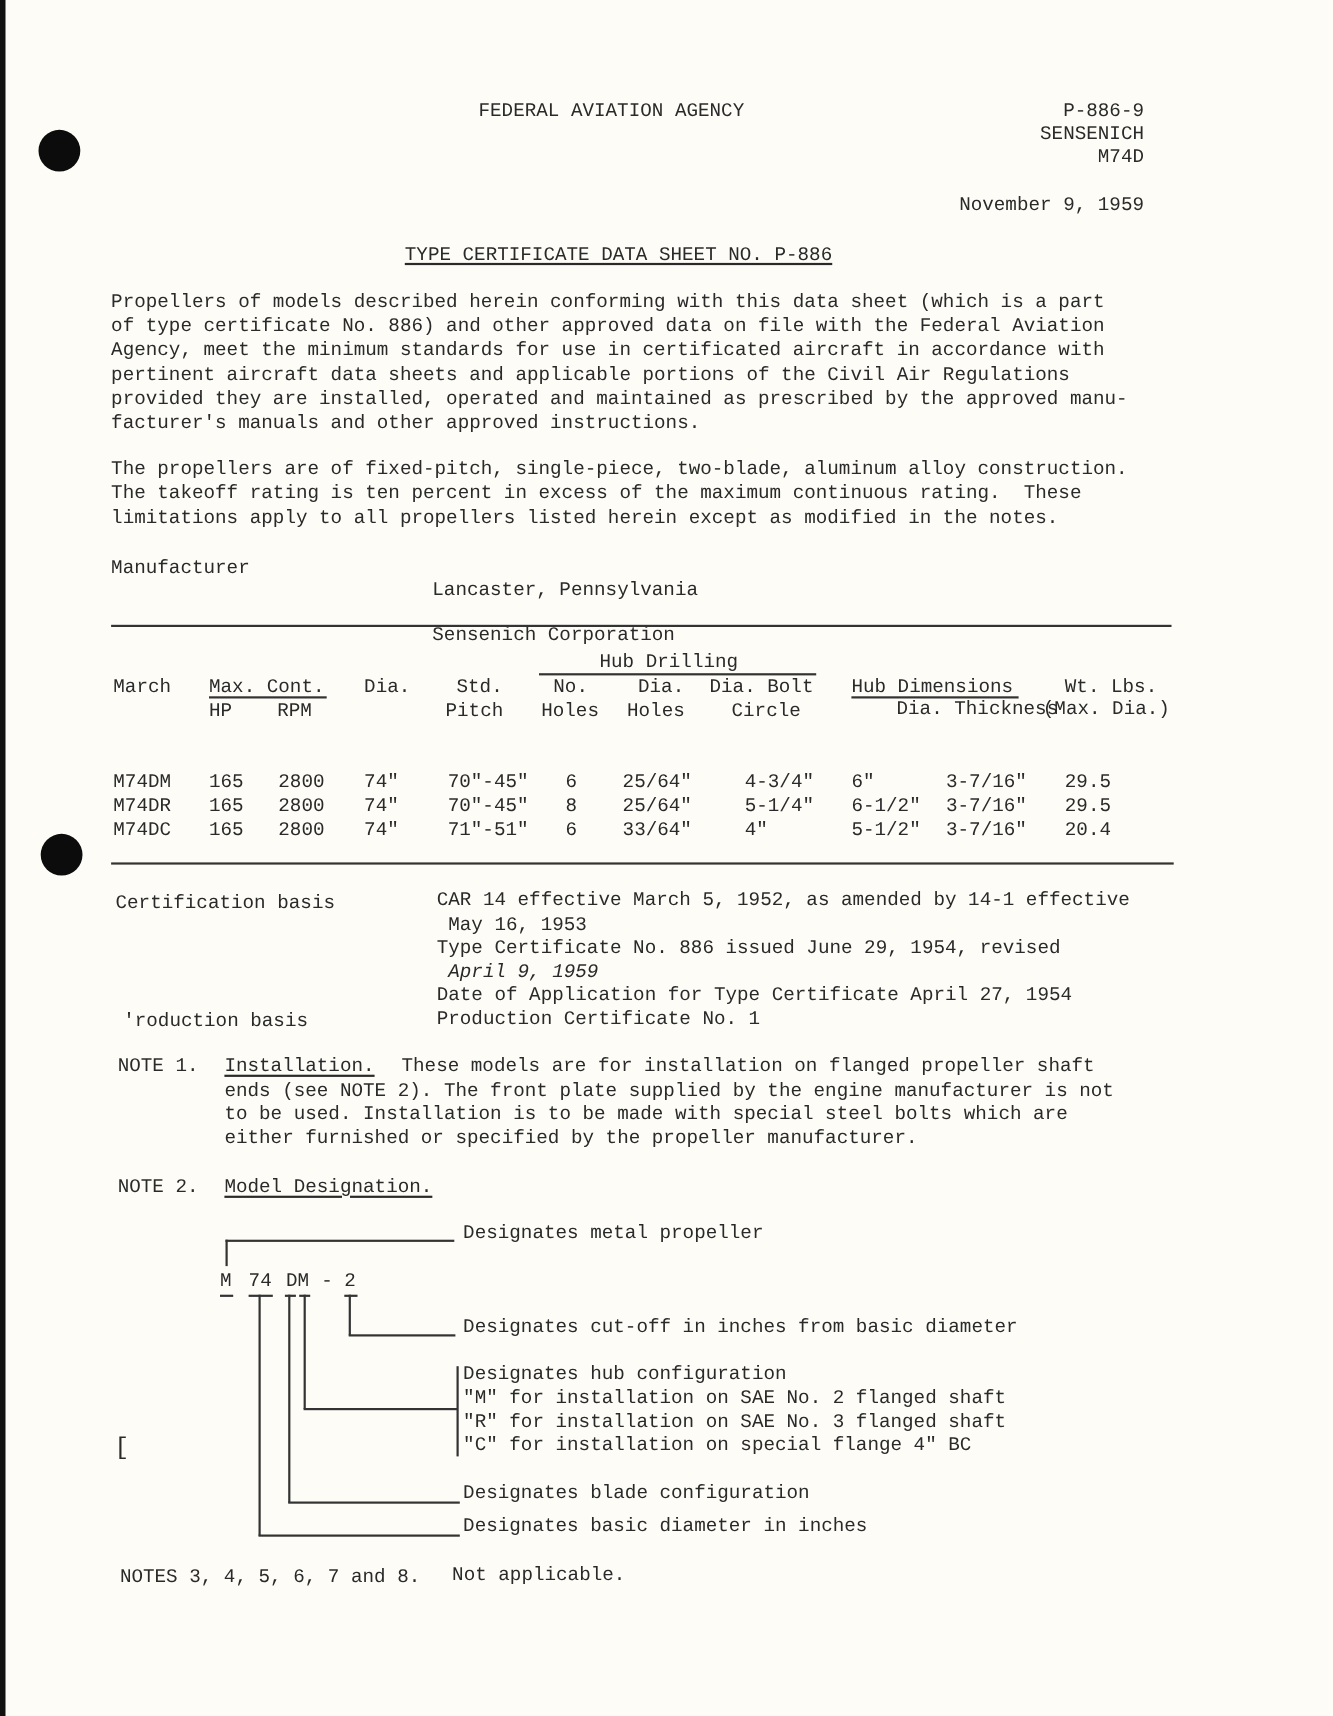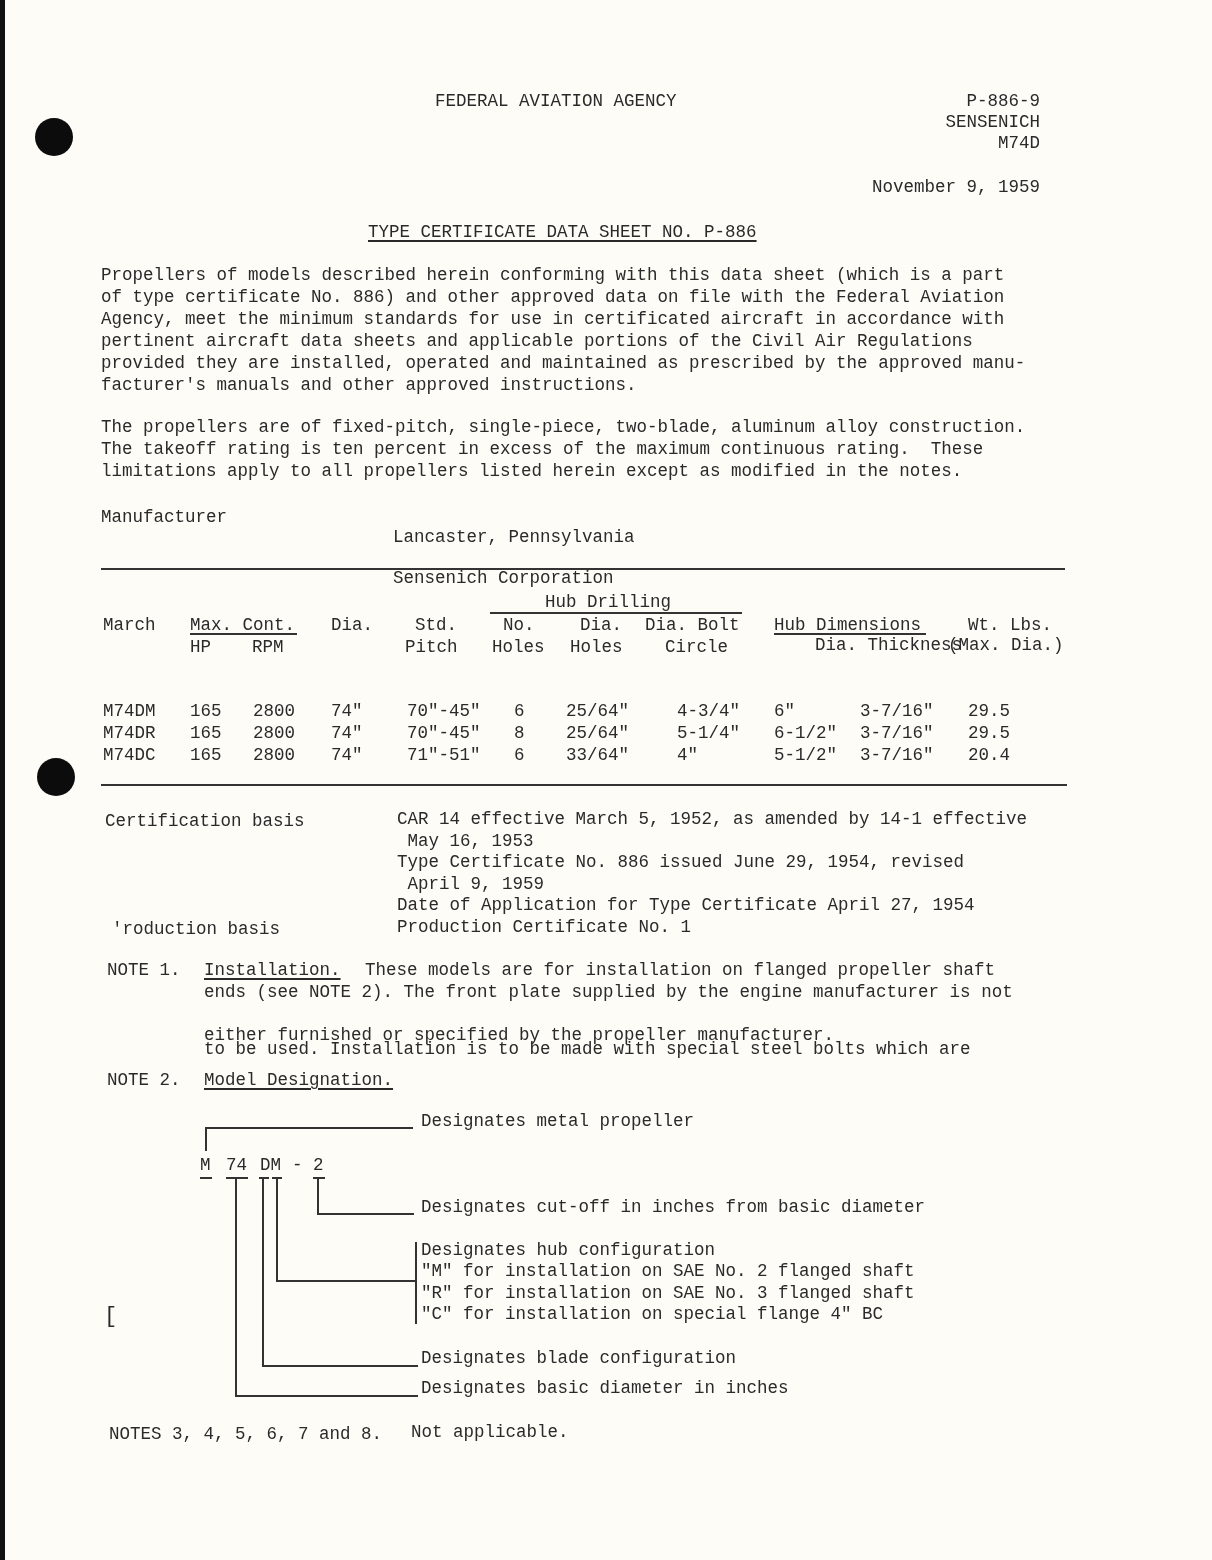--- a/index.html
+++ b/index.html
@@ -132,32 +132,32 @@
   </div>
 </div>
 
 <div class="rule" style="left:101px; top:784px; width:966px;"></div>
 
 <div class="abs" style="left:105px; top:810px;">Certification basis</div>
 <div>
   <div class="para" style="left:397px; top:808px;">CAR 14 effective March 5, 1952, as amended by 14-1 effective</div>
   <div class="para" style="left:397px; top:830px;"> May 16, 1953</div>
   <div class="para" style="left:397px; top:851px;">Type Certificate No. 886 issued June 29, 1954, revised</div>
-  <div class="para" style="left:397px; top:873px;"> April 9, 1959</div>
+  <div class="para" style="left:397px; top:873px;font-style:italic;"> April 9, 1959</div>
   <div class="para" style="left:397px; top:894px;">Date of Application for Type Certificate April 27, 1954</div>
 </div>
 <div class="abs" style="left:112px; top:918px;">'roduction basis</div>
 <div class="abs" style="left:397px; top:916px;">Production Certificate No. 1</div>
 
 <div>
   <div class="abs" style="left:107px; top:959px;">NOTE 1.</div>
   <div class="abs u" style="left:204px; top:959px;">Installation.</div>
   <div class="abs" style="left:365px; top:959px;">These models are for installation on flanged propeller shaft</div>
   <div class="abs" style="left:204px; top:981px;">ends (see NOTE 2).  The front plate supplied by the engine manufacturer is not</div>
-  <div class="abs" style="left:204px; top:1038px;text-align:center;">to be used.  Installation is to be made with special steel bolts which are</div>
+  <div class="abs" style="left:204px; top:1002px;text-align:center;">to be used.  Installation is to be made with special steel bolts which are</div>
   <div class="abs" style="left:204px; top:1024px;">either furnished or specified by the propeller manufacturer.</div>
 </div>
 
 <div>
   <div class="abs" style="left:107px; top:1069px;">NOTE 2.</div>
   <div class="abs u" style="left:204px; top:1069px;">Model Designation.</div>
 </div>
 
 <div>
 

